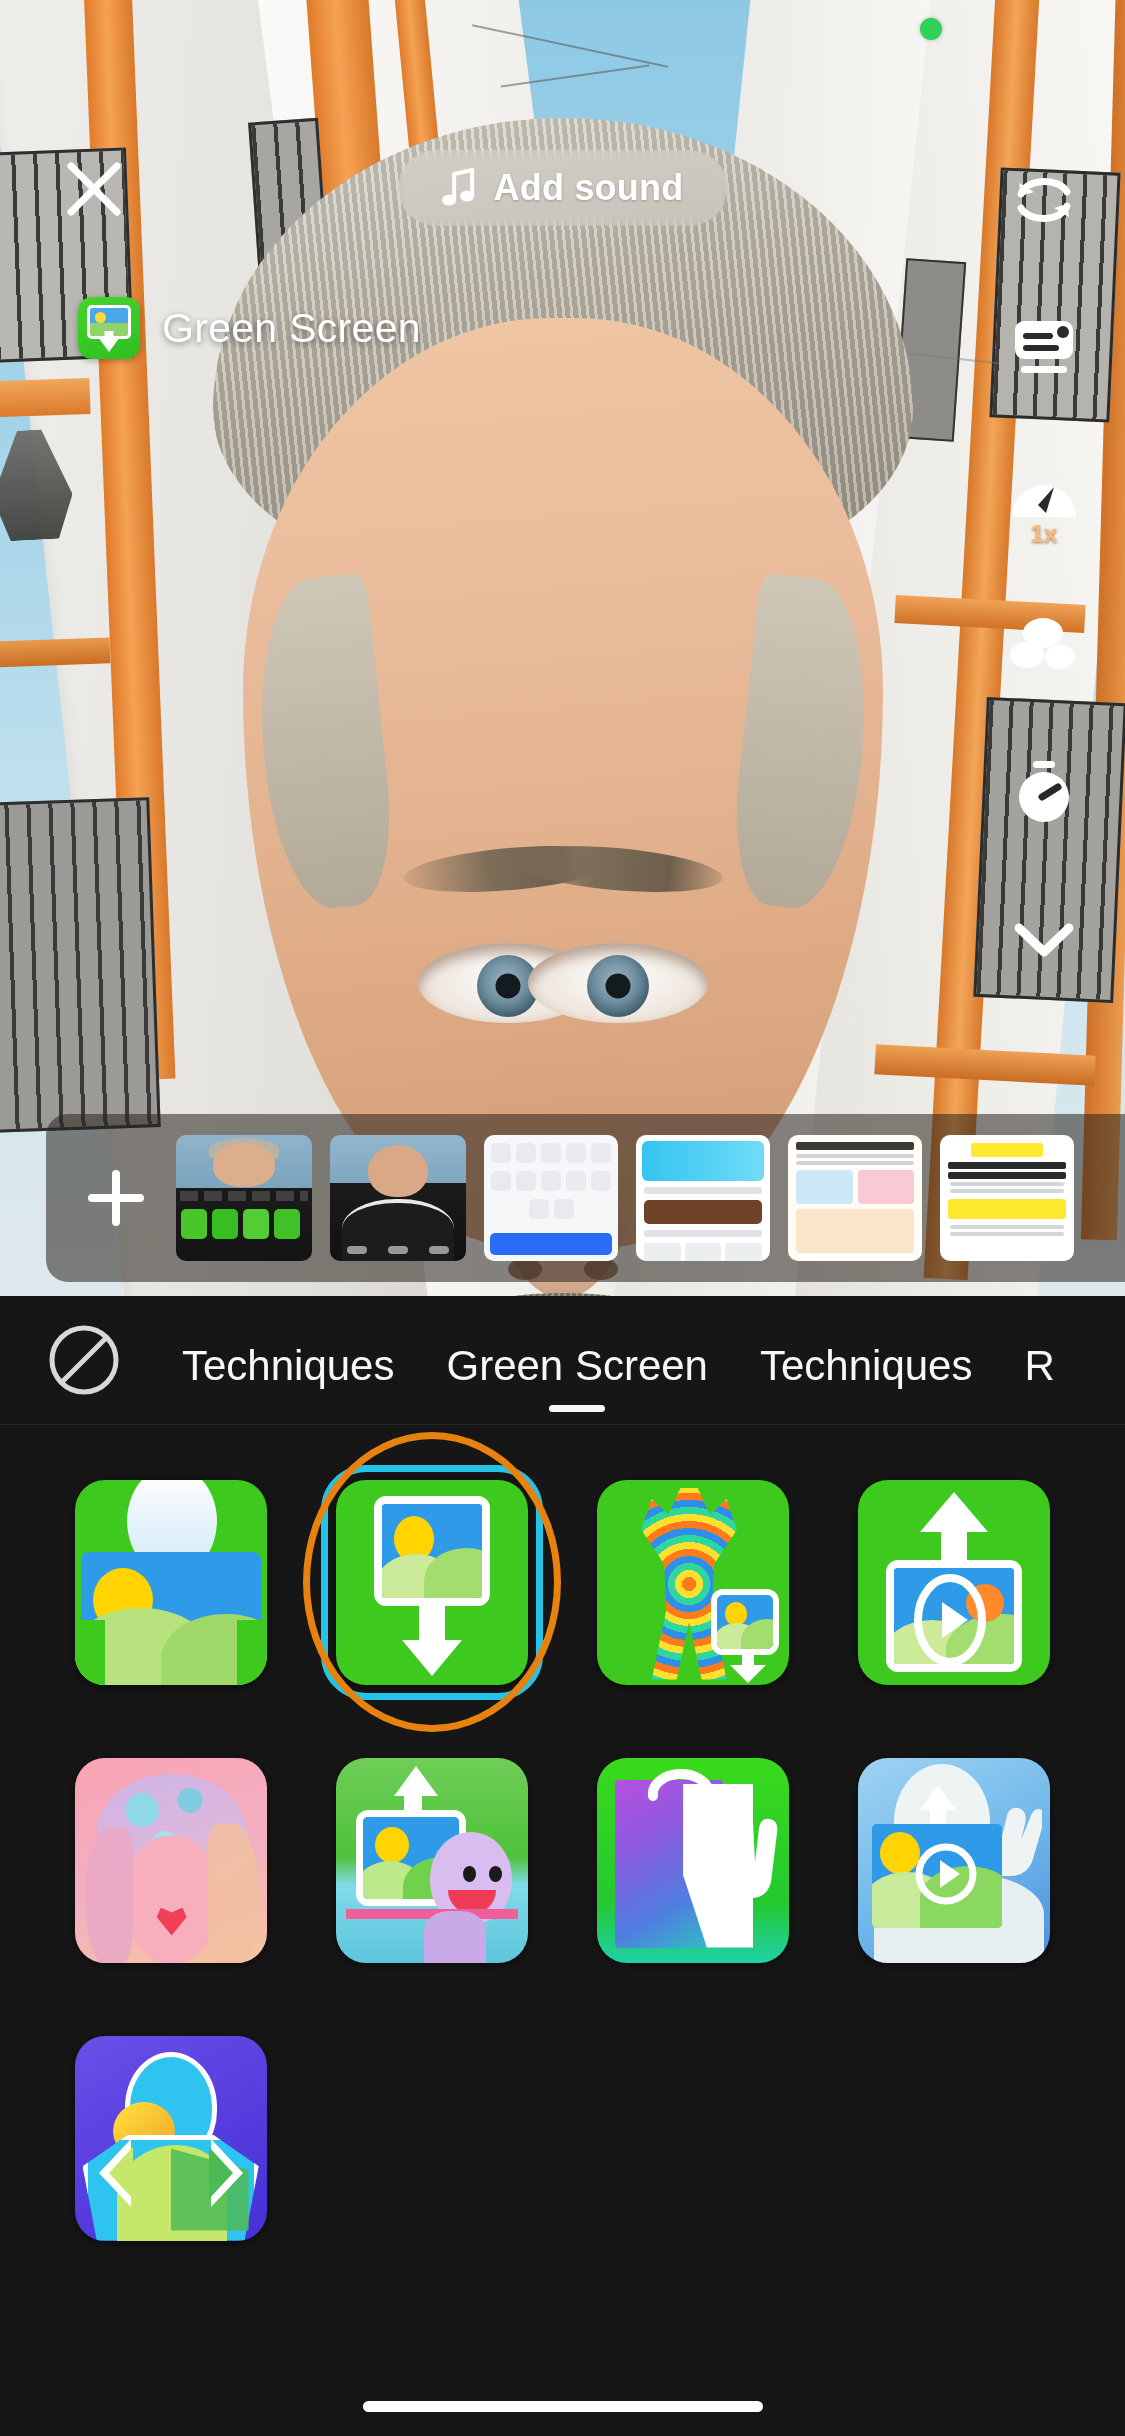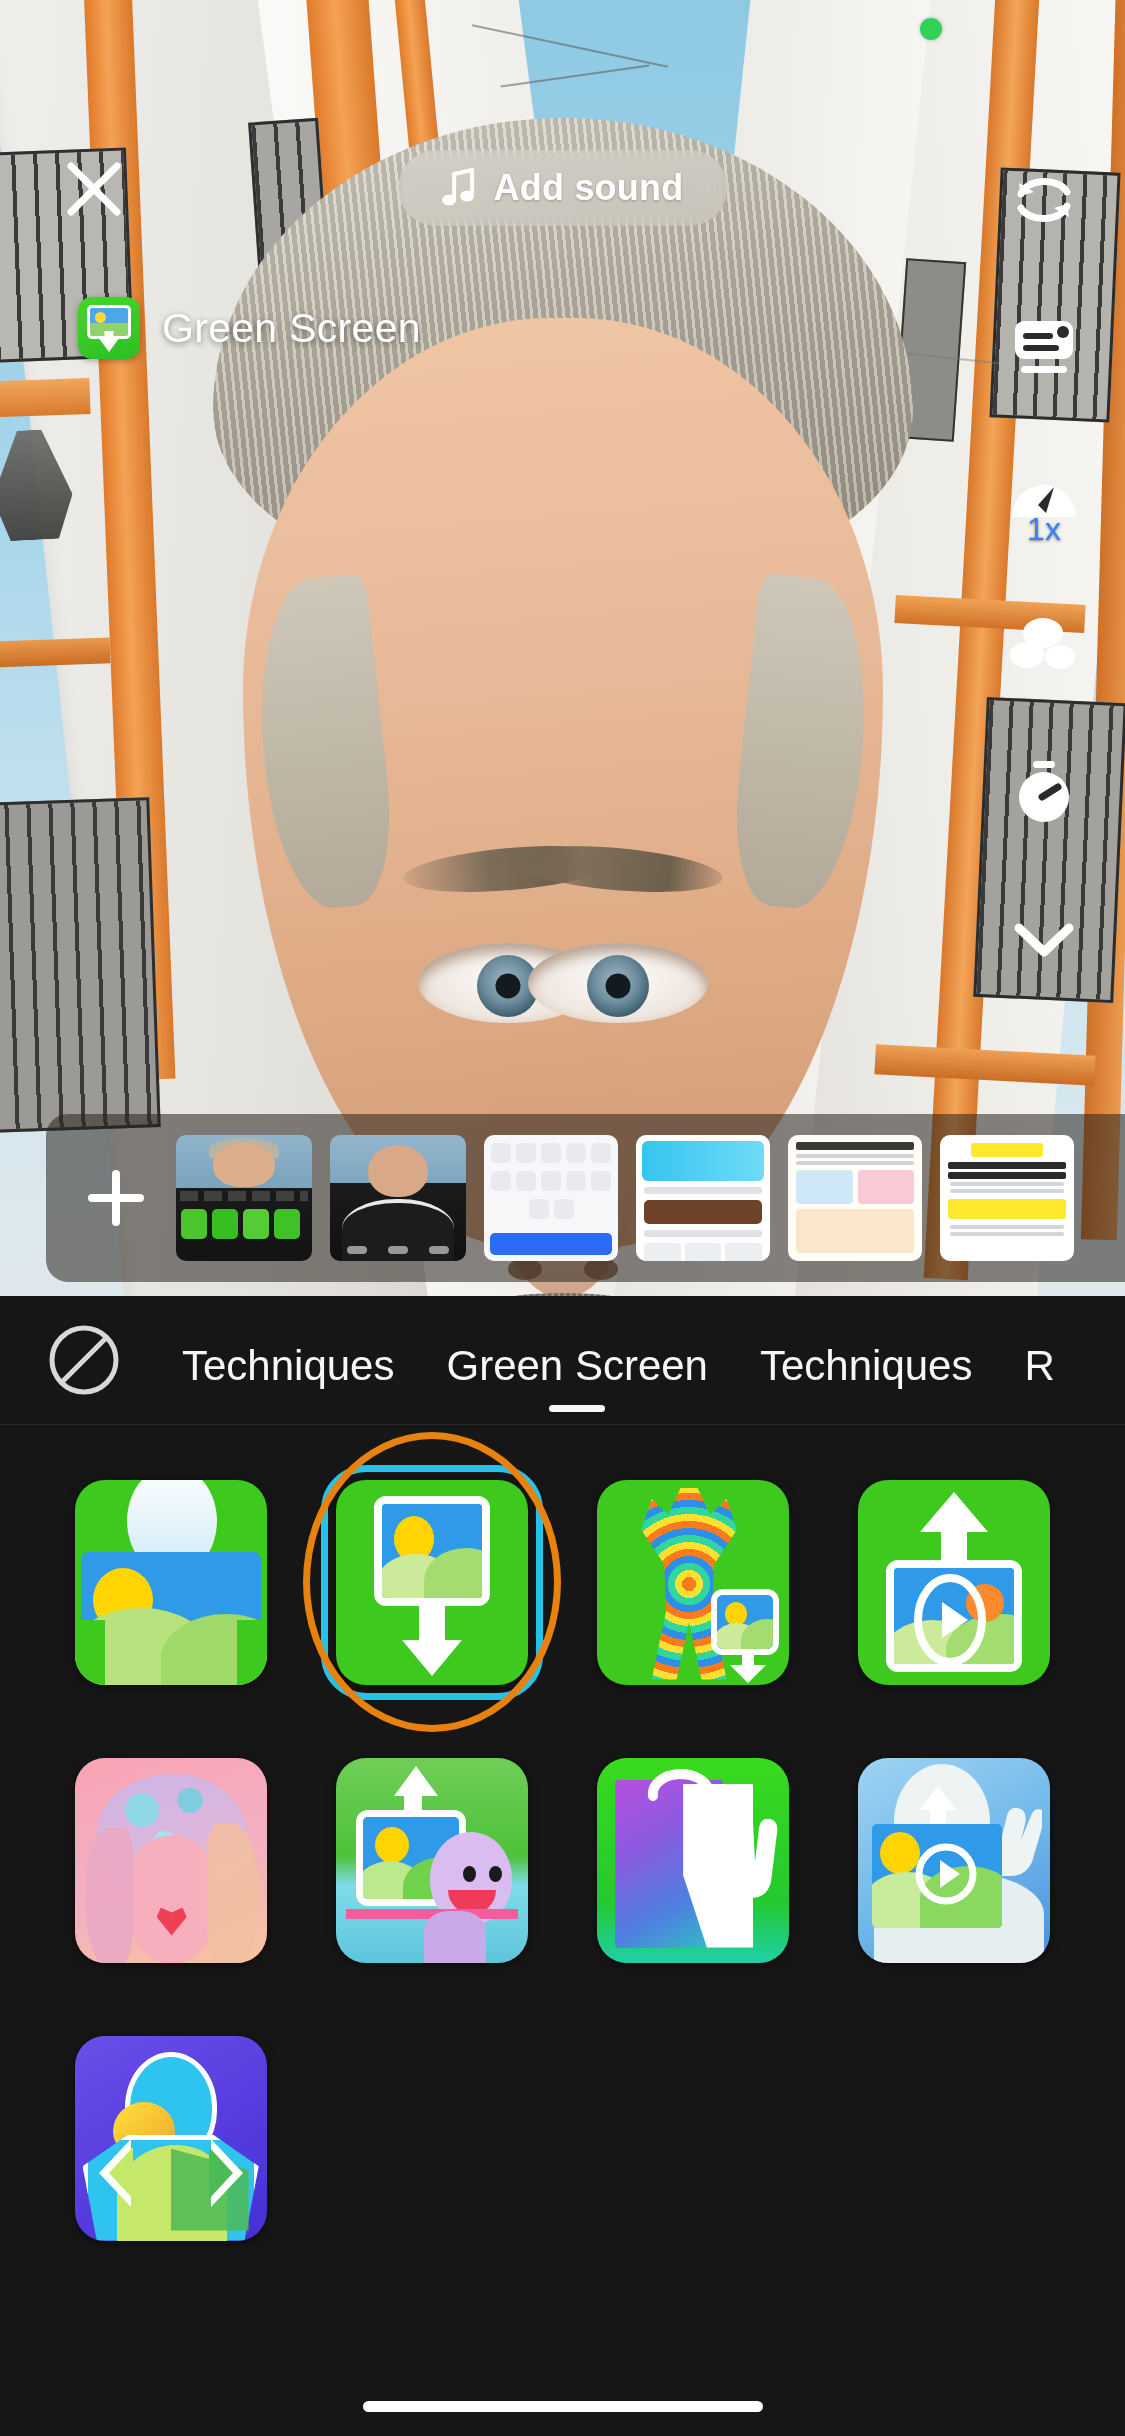--- a/index.html
+++ b/index.html
@@ -149,21 +149,21 @@
     width:0; height:0; border-left:11px solid transparent; border-right:11px solid transparent;
     border-top:15px solid #fff; }
   .gs-icon .arw-stem { position:absolute; left:50%; top:34px; transform:translateX(-50%);
     width:9px; height:9px; background:#fff; }
 
   
   .rail { position:absolute; right:26px; top:150px; width:110px;
     display:flex; flex-direction:column; align-items:center; gap:48px; }
   .rail-btn { width:100px; height:100px; display:flex; flex-direction:column;
     align-items:center; justify-content:center; position:relative; }
-  .rail-sub { position:absolute; bottom:-2px; color:#3b82f6; font-size:32px; font-weight:400;
+  .rail-sub { position:absolute; bottom:-2px; color:#fdba74; font-size:24px; font-weight:700;
     text-shadow:0 1px 3px rgba(0,0,0,.5); }
 
   
   .mediastrip { position:absolute; left:46px; top:1114px; width:1079px; height:168px;
     background:rgba(40,34,30,.55); border-radius:22px 0 0 22px;
     display:flex; align-items:center; padding-left:10px; overflow:hidden; }
   .add-media { width:120px; height:120px; display:flex; align-items:center; justify-content:center; flex:0 0 auto; }
   .mthumb { flex:0 0 auto; height:126px; border-radius:10px; margin-right:18px;
     overflow:hidden; position:relative; background:#fff; }
 

